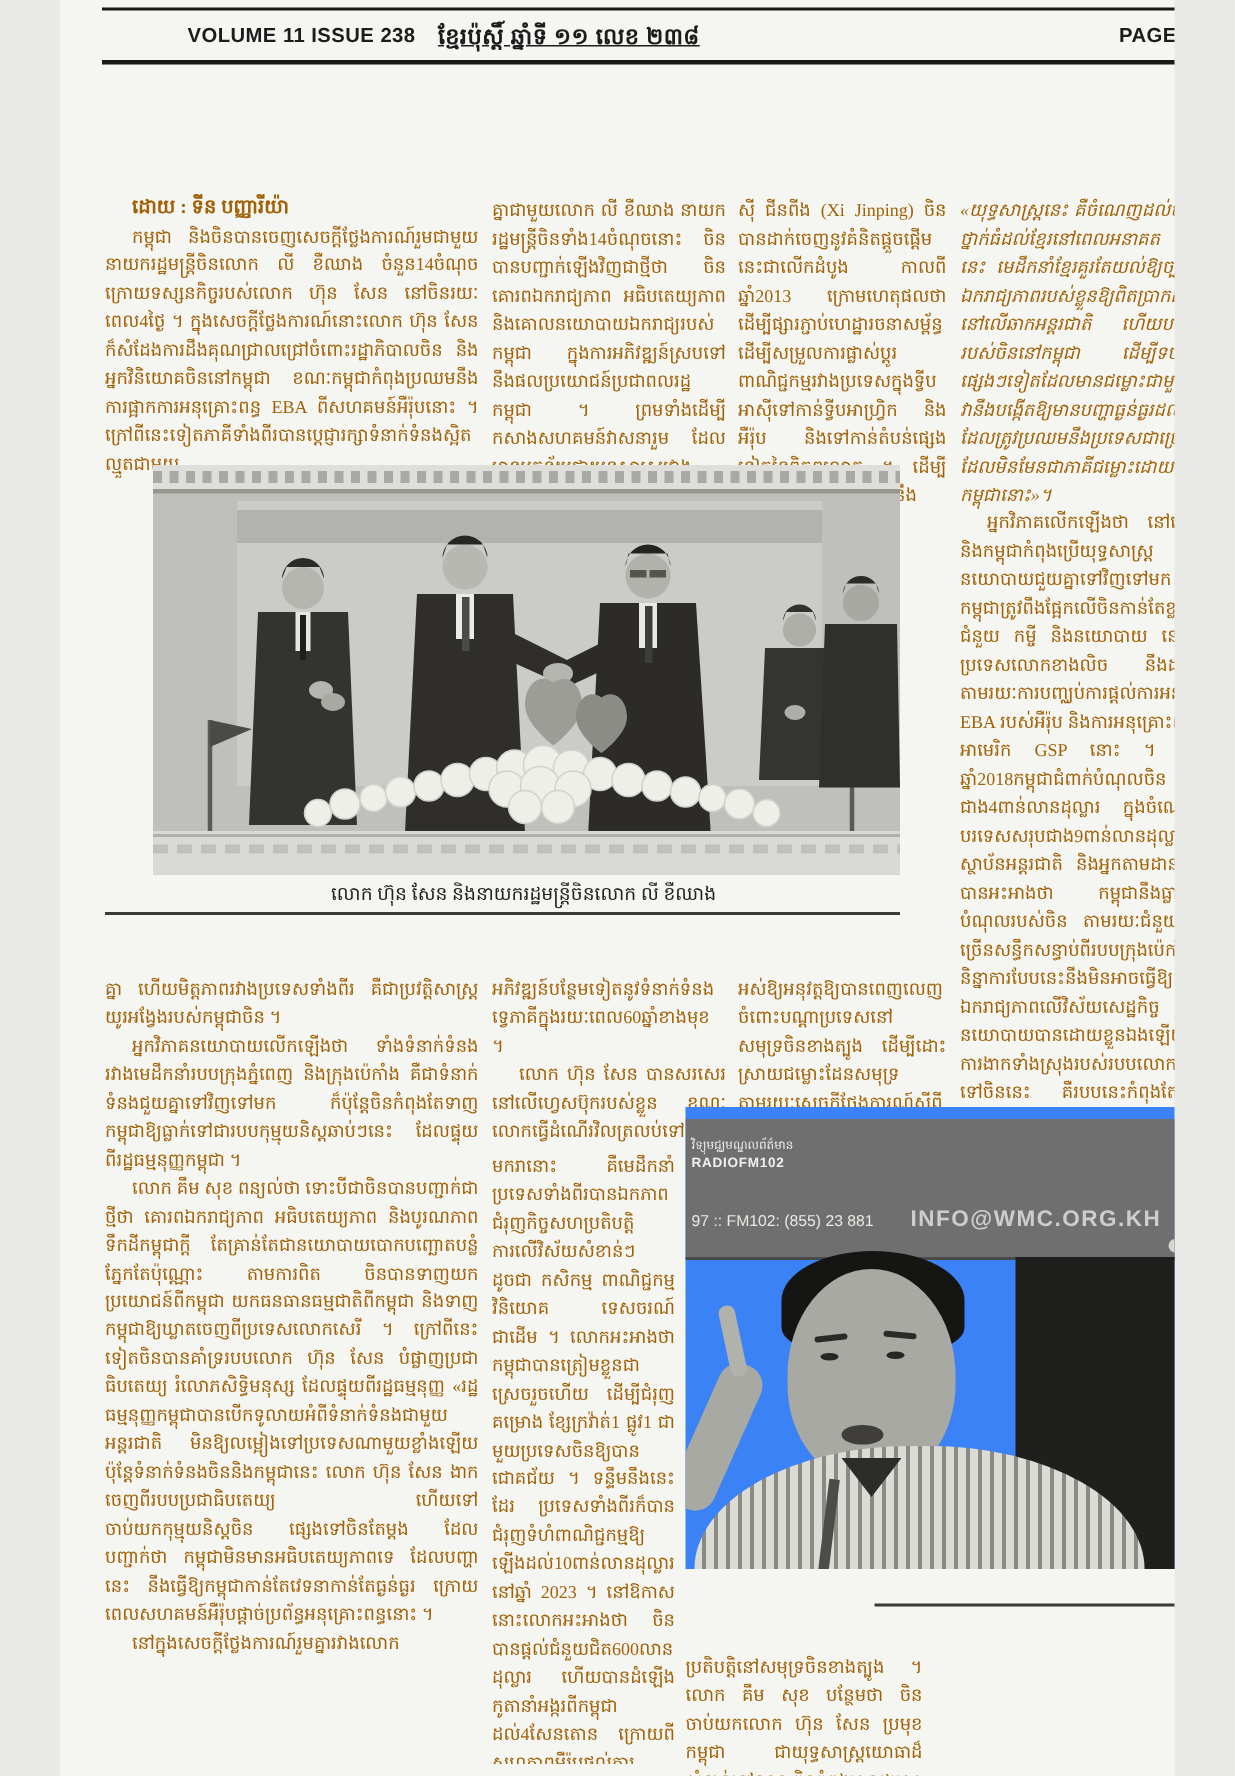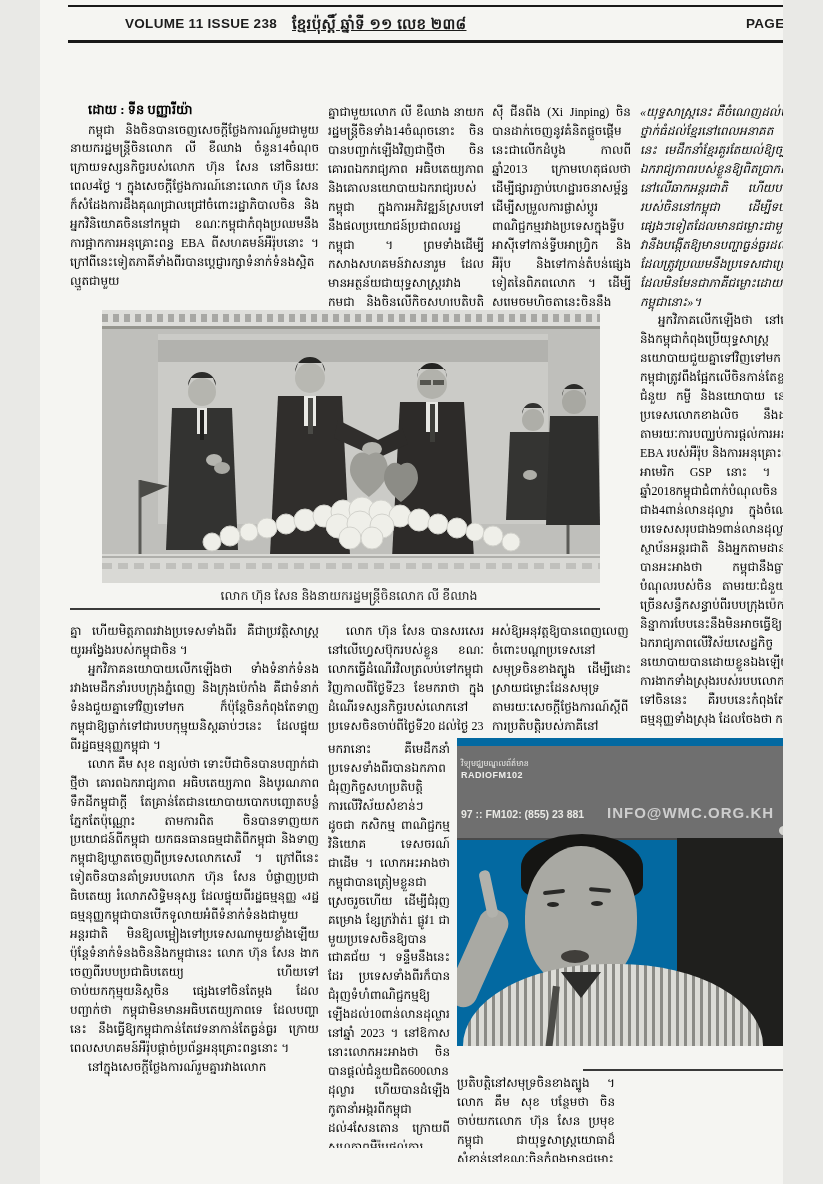--- a/index.html
+++ b/index.html
@@ -17,45 +17,45 @@
   .headline-band{
     position:absolute;left:28px;top:46px;width:767px;height:52px;
     background:#dbdbd8;display:flex;align-items:center;justify-content:center;
   }
   .headline{
     font-weight:bold;font-size:25px;line-height:1.1;color:#111;
     text-align:center;white-space:nowrap;transform:scale(.98,1);
   }
   .colblock{
     position:absolute;overflow:hidden;text-align:justify;
-    font-size:12px;line-height:1.58;color:#000000;
+    font-size:12px;line-height:1.58;color:#a16207;margin-top:28px;
   }
   .colblock p{margin:0;text-indent:18px;}
   .colblock p.noindent{text-indent:0;}
   .byline{font-weight:bold;text-indent:14px;font-size:13px;margin:0 0 2px 0;}
   .quote{font-style:italic;}
   .caption{
     position:absolute;font-size:12.5px;color:#222;font-weight:500;
     white-space:nowrap;overflow:hidden;
   }
   .thinrule{position:absolute;background:#3a3a3a;height:2px;}
   figure{margin:0;padding:0;}
   .photo1{position:absolute;left:62px;top:310px;width:498px;height:273px;overflow:hidden;background:#bfbfbb;}
-  .photo2{position:absolute;left:417px;top:738px;width:340px;height:308px;overflow:hidden;background:#0369a1;}
+  .photo2{position:absolute;left:417px;top:738px;width:340px;height:308px;overflow:hidden;background:#3b82f6;}
   
   .p2-sign{position:absolute;left:0;top:8px;width:340px;height:92px;background:#6f6f6f;border-bottom:2px solid #4a4a4a;}
   .p2-url{position:absolute;left:24px;top:14px;font-family:"Liberation Sans",sans-serif;
     font-weight:bold;font-size:30px;letter-spacing:1px;color:#f2f2ef;white-space:nowrap;}
   .p2-email{position:absolute;left:150px;top:58px;font-family:"Liberation Sans",sans-serif;
     font-weight:bold;font-size:15px;color:rgba(255,255,255,.65);letter-spacing:1px;white-space:nowrap;}
   .p2-station-kh{position:absolute;left:4px;top:12px;font-size:8px;color:#ededea;white-space:nowrap;}
   .p2-station{position:absolute;left:4px;top:24px;font-family:"Liberation Sans",sans-serif;
     font-weight:bold;font-size:9px;color:#f0f0ed;letter-spacing:.5px;}
   .p2-phone{position:absolute;left:4px;top:62px;font-family:"Liberation Sans",sans-serif;
-    font-weight:bold;font-size:10.5px;color:#e8e8e4;white-space:nowrap;text-align:right;}
+    font-weight:normal;font-size:10.5px;color:#e8e8e4;white-space:nowrap;text-align:right;}
   .p2-screw{position:absolute;right:9px;top:80px;width:9px;height:9px;border-radius:50%;background:#d6d6d2;}
   .p2-hair{position:absolute;left:64px;top:96px;width:122px;height:66px;border-radius:55% 55% 25% 25%;background:#151513;}
   .p2-head{position:absolute;left:68px;top:108px;width:112px;height:142px;border-radius:50% 50% 46% 46%;background:#a9a9a3;}
   .p2-brow{position:absolute;width:22px;height:4px;background:#2a2a28;border-radius:2px;}
   .p2-eye{position:absolute;width:12px;height:5px;background:#262624;border-radius:50%;}
   .p2-mouth{position:absolute;left:104px;top:212px;width:28px;height:13px;background:#403e3a;border-radius:50%;}
   .p2-shirt{position:absolute;left:6px;bottom:-4px;width:300px;height:86px;
     border-radius:48% 48% 0 0/95% 95% 0 0;
     background:repeating-linear-gradient(90deg,#dcdcd7 0 5px,#8b8b86 5px 8px);}
   .p2-collar{position:absolute;left:104px;bottom:48px;width:0;height:0;
@@ -196,20 +196,21 @@
   <figcaption class="caption" style="left:44px;top:588px;width:530px;text-align:center;">លោក ហ៊ុន សែន និងនាយករដ្ឋមន្ត្រីចិនលោក លី ខឺឈាង</figcaption>
   <div class="thinrule" style="left:30px;top:608px;width:530px;"></div>
 
   <div class="colblock" style="left:30px;top:622px;width:249px;height:508px;">
     <p class="noindent">គ្នា ហើយមិត្តភាពរវាងប្រទេសទាំងពីរ គឺជាប្រវត្តិសាស្ត្រយូរអង្វែងរបស់កម្ពុជាចិន ។</p>
     <p>អ្នកវិភាគនយោបាយលើកឡើងថា ទាំងទំនាក់ទំនងរវាងមេដឹកនាំរបបក្រុងភ្នំពេញ និងក្រុងប៉េកាំង គឺជាទំនាក់ទំនងជួយគ្នាទៅវិញទៅមក ក៏ប៉ុន្តែចិនកំពុងតែទាញកម្ពុជាឱ្យធ្លាក់ទៅជារបបកុម្មុយនិស្តឆាប់ៗនេះ ដែលផ្ទុយពីរដ្ឋធម្មនុញ្ញកម្ពុជា ។</p>
     <p>លោក គឹម សុខ ពន្យល់ថា ទោះបីជាចិនបានបញ្ជាក់ជាថ្មីថា គោរពឯករាជ្យភាព អធិបតេយ្យភាព និងបូរណភាពទឹកដីកម្ពុជាក្តី តែគ្រាន់តែជានយោបាយបោកបញ្ឆោតបន្លំភ្នែកតែប៉ុណ្ណោះ តាមការពិត ចិនបានទាញយកប្រយោជន៍ពីកម្ពុជា យកធនធានធម្មជាតិពីកម្ពុជា និងទាញកម្ពុជាឱ្យឃ្លាតចេញពីប្រទេសលោកសេរី ។ ក្រៅពីនេះទៀតចិនបានគាំទ្ររបបលោក ហ៊ុន សែន បំផ្លាញប្រជាធិបតេយ្យ រំលោភសិទ្ធិមនុស្ស ដែលផ្ទុយពីរដ្ឋធម្មនុញ្ញ «រដ្ឋធម្មនុញ្ញកម្ពុជាបានបើកទូលាយអំពីទំនាក់ទំនងជាមួយអន្តរជាតិ មិនឱ្យលម្អៀងទៅប្រទេសណាមួយខ្លាំងឡើយ ប៉ុន្តែទំនាក់ទំនងចិននិងកម្ពុជានេះ លោក ហ៊ុន សែន ងាកចេញពីរបបប្រជាធិបតេយ្យ ហើយទៅចាប់យកកុម្មុយនិស្តចិន ផ្សេងទៅចិនតែម្តង ដែលបញ្ជាក់ថា កម្ពុជាមិនមានអធិបតេយ្យភាពទេ ដែលបញ្ហានេះ នឹងធ្វើឱ្យកម្ពុជាកាន់តែវេទនាកាន់តែធ្ងន់ធ្ងរ ក្រោយពេលសហគមន៍អឺរ៉ុបផ្តាច់ប្រព័ន្ធអនុគ្រោះពន្ធនោះ ។</p>
     <p>នៅក្នុងសេចក្តីថ្លែងការណ៍រួមគ្នារវាងលោក</p>
   </div>
   <div class="colblock" style="left:288px;top:622px;width:156px;height:112px;">
+    <p class="noindent">អភិវឌ្ឍន៍បន្ថែមទៀតនូវទំនាក់ទំនងទ្វេភាគីក្នុងរយៈពេល60ឆ្នាំខាងមុខ ។</p>
     <p>លោក ហ៊ុន សែន បានសរសេរនៅលើហ្វេសប៊ុករបស់ខ្លួន ខណៈលោកធ្វើដំណើរវិលត្រលប់ទៅកម្ពុជាវិញកាលពីថ្ងៃទី23 ខែមករាថា ក្នុងដំណើរទស្សនកិច្ចរបស់លោកនៅប្រទេសចិនចាប់ពីថ្ងៃទី20 ដល់ថ្ងៃ 23</p>
   </div>
   <div class="colblock" style="left:452px;top:622px;width:139px;height:112px;">
     <p class="noindent">អស់ឱ្យអនុវត្តឱ្យបានពេញលេញចំពោះបណ្តាប្រទេសនៅសមុទ្រចិនខាងត្បូង ដើម្បីដោះស្រាយជម្លោះដែនសមុទ្រ តាមរយៈសេចក្តីថ្លែងការណ៍ស្តីពីការប្រតិបត្តិរបស់ភាគីនៅសមុទ្រចិនខាងត្បូង (DOC) ធ្វើឱ្យប្រសើរឡើងនូវកិច្ចសហប្រតិបត្តិការវិស័យសមុទ្រ និងលើកកម្ពស់ការពិគ្រោះយោបល់</p>
   </div>
   <div class="colblock" style="left:288px;top:740px;width:122px;height:408px;">
     <p class="noindent">មករានោះ គឺមេដឹកនាំប្រទេសទាំងពីរបានឯកភាពជំរុញកិច្ចសហប្រតិបត្តិការលើវិស័យសំខាន់ៗ ដូចជា កសិកម្ម ពាណិជ្ជកម្ម វិនិយោគ ទេសចរណ៍ ជាដើម ។ លោកអះអាងថា កម្ពុជាបានត្រៀមខ្លួនជាស្រេចរួចហើយ ដើម្បីជំរុញគម្រោង ខ្សែក្រវ៉ាត់1 ផ្លូវ1 ជាមួយប្រទេសចិនឱ្យបានជោគជ័យ ។ ទន្ទឹមនឹងនេះដែរ ប្រទេសទាំងពីរក៏បានជំរុញទំហំពាណិជ្ជកម្មឱ្យឡើងដល់10ពាន់លានដុល្លារនៅឆ្នាំ 2023 ។ នៅឱកាសនោះលោកអះអាងថា ចិនបានផ្តល់ជំនួយជិត600លានដុល្លារ ហើយបានដំឡើងកូតានាំអង្ករពីកម្ពុជាដល់4សែនតោន ក្រោយពីសហភាពអឺរ៉ុបផ្តល់ការអនុគ្រោះពន្ធលើការនាំអង្ករចេញ ដើម្បីពង្រីកសេដ្ឋកិច្ច ភូមិសាស្ត្រនយោបាយ និងខ្លួន ស្របពេលដែលចិនកំពុងឡើងជាមហាអំណាចមួយនៅលើពិភពលោក តាមការគ្រប់គ្រងរបស់ប្រធានាធិបតី</p>
   </div>
 
   <figure class="photo2">

